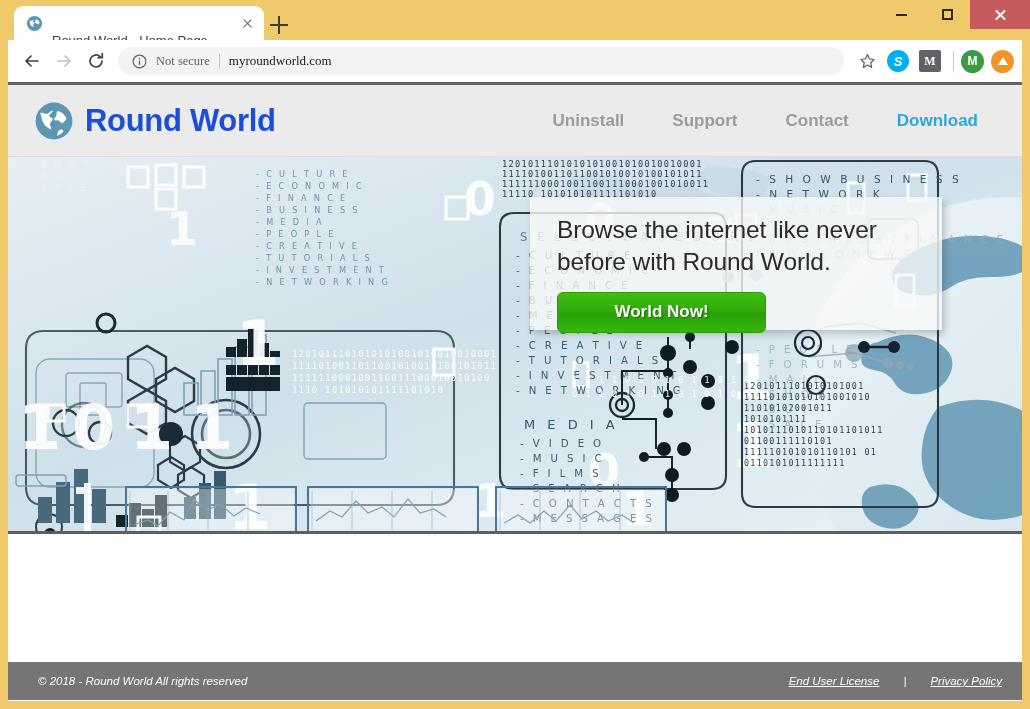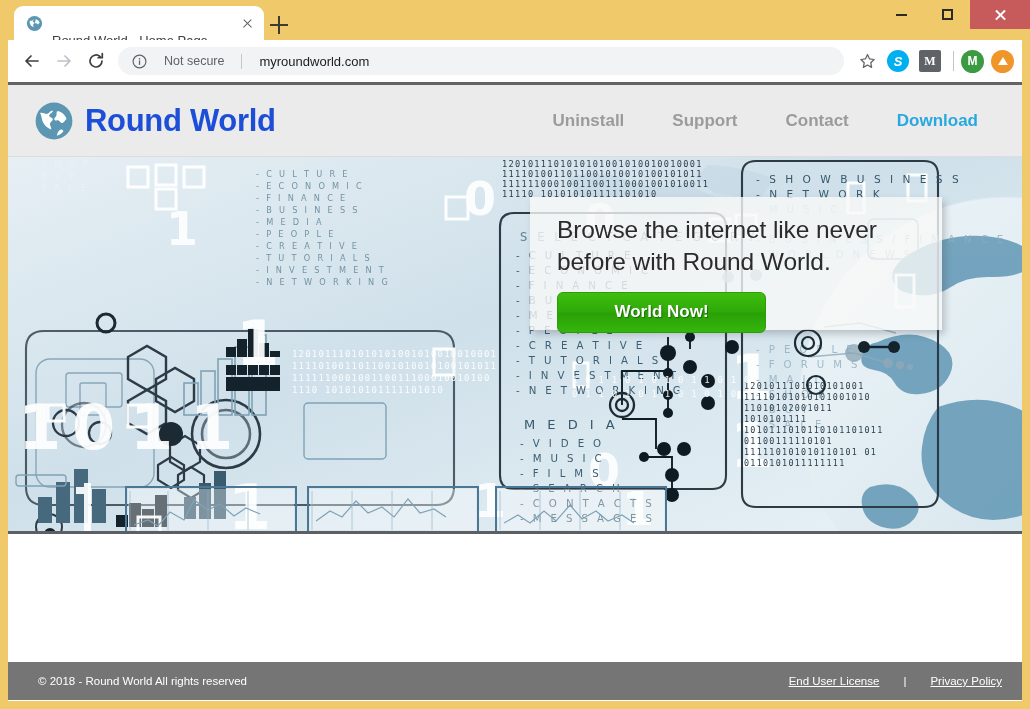--- a/index.html
+++ b/index.html
@@ -59,21 +59,21 @@
   .wc-close .x::after  { transform:rotate(-45deg); }
 
   
   .toolbar {
     position:absolute; left:8px; top:40px; width:1014px; height:42px;
     background:#fff; display:flex; align-items:center; padding:0 8px;
   }
   .navbtn { width:32px; height:32px; display:flex; align-items:center; justify-content:center; cursor:pointer; }
   .omnibox {
     flex:1 1 auto; height:28px; margin:0 8px 0 6px; background:#f1f3f4;
-    border-radius:14px; display:flex; align-items:center; padding:0 14px; gap:17px;
+    border-radius:14px; display:flex; align-items:center; padding:0 14px; gap:9px;font-family:Liberation Serif, serif;
   }
   .info-icon { width:15px; height:15px; flex:0 0 15px; }
   .notsecure { font-size:12.5px; color:#5f6368; white-space:nowrap; }
   .om-sep { width:1px; height:15px; background:#c4c7c5; }
   .url { font-size:13px; color:#202124; white-space:nowrap; }
   .star { width:30px; height:30px; display:flex; align-items:center; justify-content:center; cursor:pointer; }
   .ext { width:22px; height:22px; margin:0 5px; border-radius:3px; display:flex;
          align-items:center; justify-content:center; font-size:12px; font-weight:bold;
          color:#fff; cursor:pointer; }
   .ext-skype { background:#00aff0; border-radius:50%; font-size:13px; font-style:italic; }
@@ -133,21 +133,21 @@
     font-size:17px; font-weight:bold; font-family:"Liberation Sans", sans-serif;
     text-shadow:1px 1px 1px rgba(0,0,0,0.35); cursor:pointer;
   }
 
   
   .page-body { height:128px; background:#fff; }
 
   
   .site-footer {
     height:38px; background:#757575; display:flex; align-items:center;
-    padding:0 20px 0 30px; color:#fff;
+    padding:0 20px 0 30px; color:#fff;font-style:italic;
   }
   .copyright { font-size:11.5px; }
   .footer-links { margin-left:auto; display:flex; align-items:center; gap:24px; font-size:11.5px; }
   .footer-links a { color:#fff; text-decoration:underline; cursor:pointer; }
   .fl-sep { color:#fff; }
 </style>
 </head>
 <body>
 
 <div class="frame">

